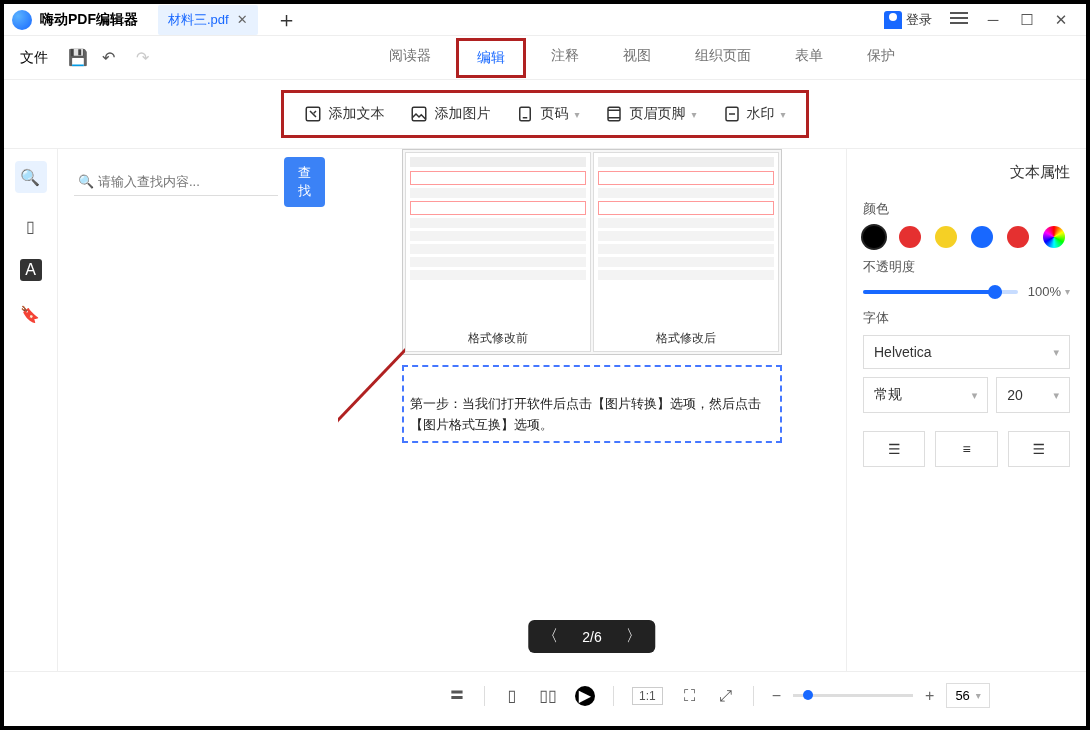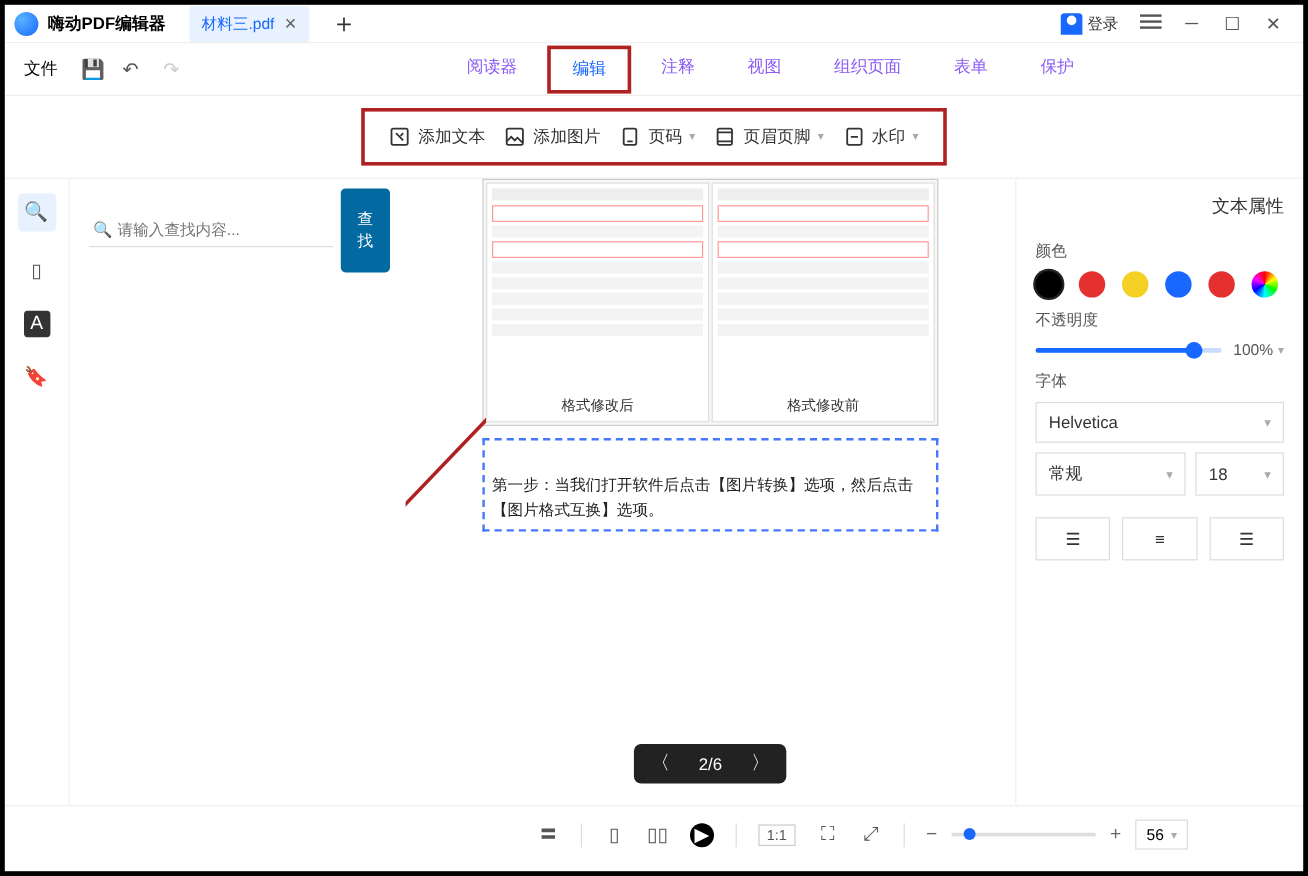--- a/index.html
+++ b/index.html
@@ -15,40 +15,40 @@
 .login-icon { width: 18px; height: 18px; background: #1868ff; border-radius: 3px 3px 0 0; position: relative; margin-right: 4px; }
 .login-icon::before { content:""; position:absolute; top:2px; left:5px; width:8px; height:8px; background:#fff; border-radius:50%; }
 .win-btn { width: 22px; text-align: center; color: #555; cursor: pointer; font-size: 15px; margin: 0 6px; }
 .hamburger { display:inline-block; width:18px; }
 .hamburger span { display:block; height:2px; background:#555; margin:3px 0; }
 
 .toolbar1 { height: 44px; display: flex; align-items: center; padding: 0 16px; border-bottom: 1px solid #eee; }
 .tb-label { font-size: 14px; margin-right: 20px; cursor:pointer; }
 .tb-icon { width: 18px; margin-right: 16px; color: #555; cursor:pointer; }
 .tablist { display: flex; gap: 6px; margin-left: 200px; }
-.mtab { padding: 8px 18px; font-size: 14px; color: #8b5cf6; cursor: pointer; border:1px solid transparent; }
+.mtab { padding: 8px 18px; font-size: 14px; color: #737373; cursor: pointer; border:1px solid transparent; }
 .mtab.active { color: #1868ff; border:3px solid #b02121; }
 
 .toolbar2-wrap { display:flex; justify-content:center; padding:10px 0; border-bottom:1px solid #eee; }
-.toolbar2 { display: flex; gap: 4px; border: 3px solid #b02121; padding: 8px 14px; }
+.toolbar2 { display: flex; gap: 14px; border: 3px solid #b02121; padding: 8px 14px; }
 .tbtn { display: flex; align-items: center; font-size: 14px; color: #333; cursor: pointer; padding: 4px 6px; }
 .tbtn svg, .tbtn .ico { width: 18px; height: 18px; margin-right: 6px; }
 .dd { margin-left: 6px; color: #aaa; font-size: 10px; }
 
 .main { display: flex; height: calc(100% - 200px); }
 .leftcol { width: 54px; border-right: 1px solid #eee; display: flex; flex-direction: column; align-items: center; padding-top: 12px; gap: 22px; }
 .lefticon { width: 22px; height: 22px; display:flex; align-items:center; justify-content:center; cursor:pointer; color:#555; }
 .lefticon.active { background:#e8f2ff; color:#1868ff; border-radius:4px; width:32px; height:32px; }
 .lefticon.dark { background:#333; color:#fff; border-radius:3px; }
 
 .searchrow { display:flex; align-items:center; padding:8px; gap:6px; }
 .searchbox { flex:1; border:none; outline:none; font-size:13px; padding:6px 4px 6px 24px; background: none; color:#888; }
 .search-wrap { position:relative; flex:1; border-bottom:1px solid #ddd; }
 .search-wrap::before { content:"🔍"; position:absolute; left:4px; top:6px; font-size:13px; color:#888; }
-.findbtn { background:#0369a1; color:#fff; border:none; padding:17px 14px; border-radius:4px; font-size:13px; cursor:pointer; }
+.findbtn { background:#3b82f6; color:#fff; border:none; padding:7px 14px; border-radius:4px; font-size:13px; cursor:pointer; }
 
 .canvas { flex:1; position:relative; background:#fff; display:flex; justify-content:center; padding-top:0; }
 .canvas-inner { width: 380px; }
 .searchpanel { width:280px; padding:0 8px; }
 
 .doc-imgwrap { display:flex; gap:2px; border:1px solid #ccc; padding:2px; background:#f7f7f7; }
 .doc-img { flex:1; background:#fff; border:1px solid #ddd; font-size:9px; color:#666; padding:4px; position:relative; height:200px; }
 .doc-img .hdr { height:10px; background:#eee; margin-bottom:4px; }
 .doc-img .field { border:1px solid #f99; height:14px; margin:3px 0; background:#fff; }
 .doc-img .row { height:10px; background:#f3f3f3; margin:3px 0; }
@@ -202,33 +202,33 @@
         <div class="doc-img">
           <div class="hdr"></div>
             <div class="field"></div>
             <div class="row"></div>
             <div class="field"></div>
           <div class="row"></div>
             <div class="row"></div>
             <div class="row"></div>
             <div class="row"></div>
             <div class="row"></div>
-          <div class="cap">格式修改后</div>
+          <div class="cap">格式修改前</div>
         </div>
         <div class="doc-img">
           <div class="hdr"></div>
             <div class="field"></div>
             <div class="row"></div>
             <div class="field"></div>
           <div class="row"></div>
             <div class="row"></div>
             <div class="row"></div>
             <div class="row"></div>
             <div class="row"></div>
-          <div class="cap">格式修改前</div>
+          <div class="cap">格式修改后</div>
         </div>
       </div>
       <div class="textblock">
         <br>
         <span>第一步：当我们打开软件后点击【图片转换】选项，然后点击【图片格式互换】选项。</span>
       </div>
     </div>
 
     <div class="pager">
       <span class="chev">〈</span>
@@ -263,21 +263,21 @@
     <div class="select">
       <span>Helvetica</span>
       <span class="arr">▾</span>
     </div>
     <div class="sel-row">
       <div class="select" style="flex:2">
         <span>常规</span>
         <span class="arr">▾</span>
       </div>
       <div class="select" style="flex:1">
-        <span>18</span>
+        <span>20</span>
         <span class="arr">▾</span>
       </div>
     </div>
     <div class="align-row">
       <div class="align-btn">
           <span>☰</span>
         </div>
       <div class="align-btn">
           <span>≡</span>
         </div>

